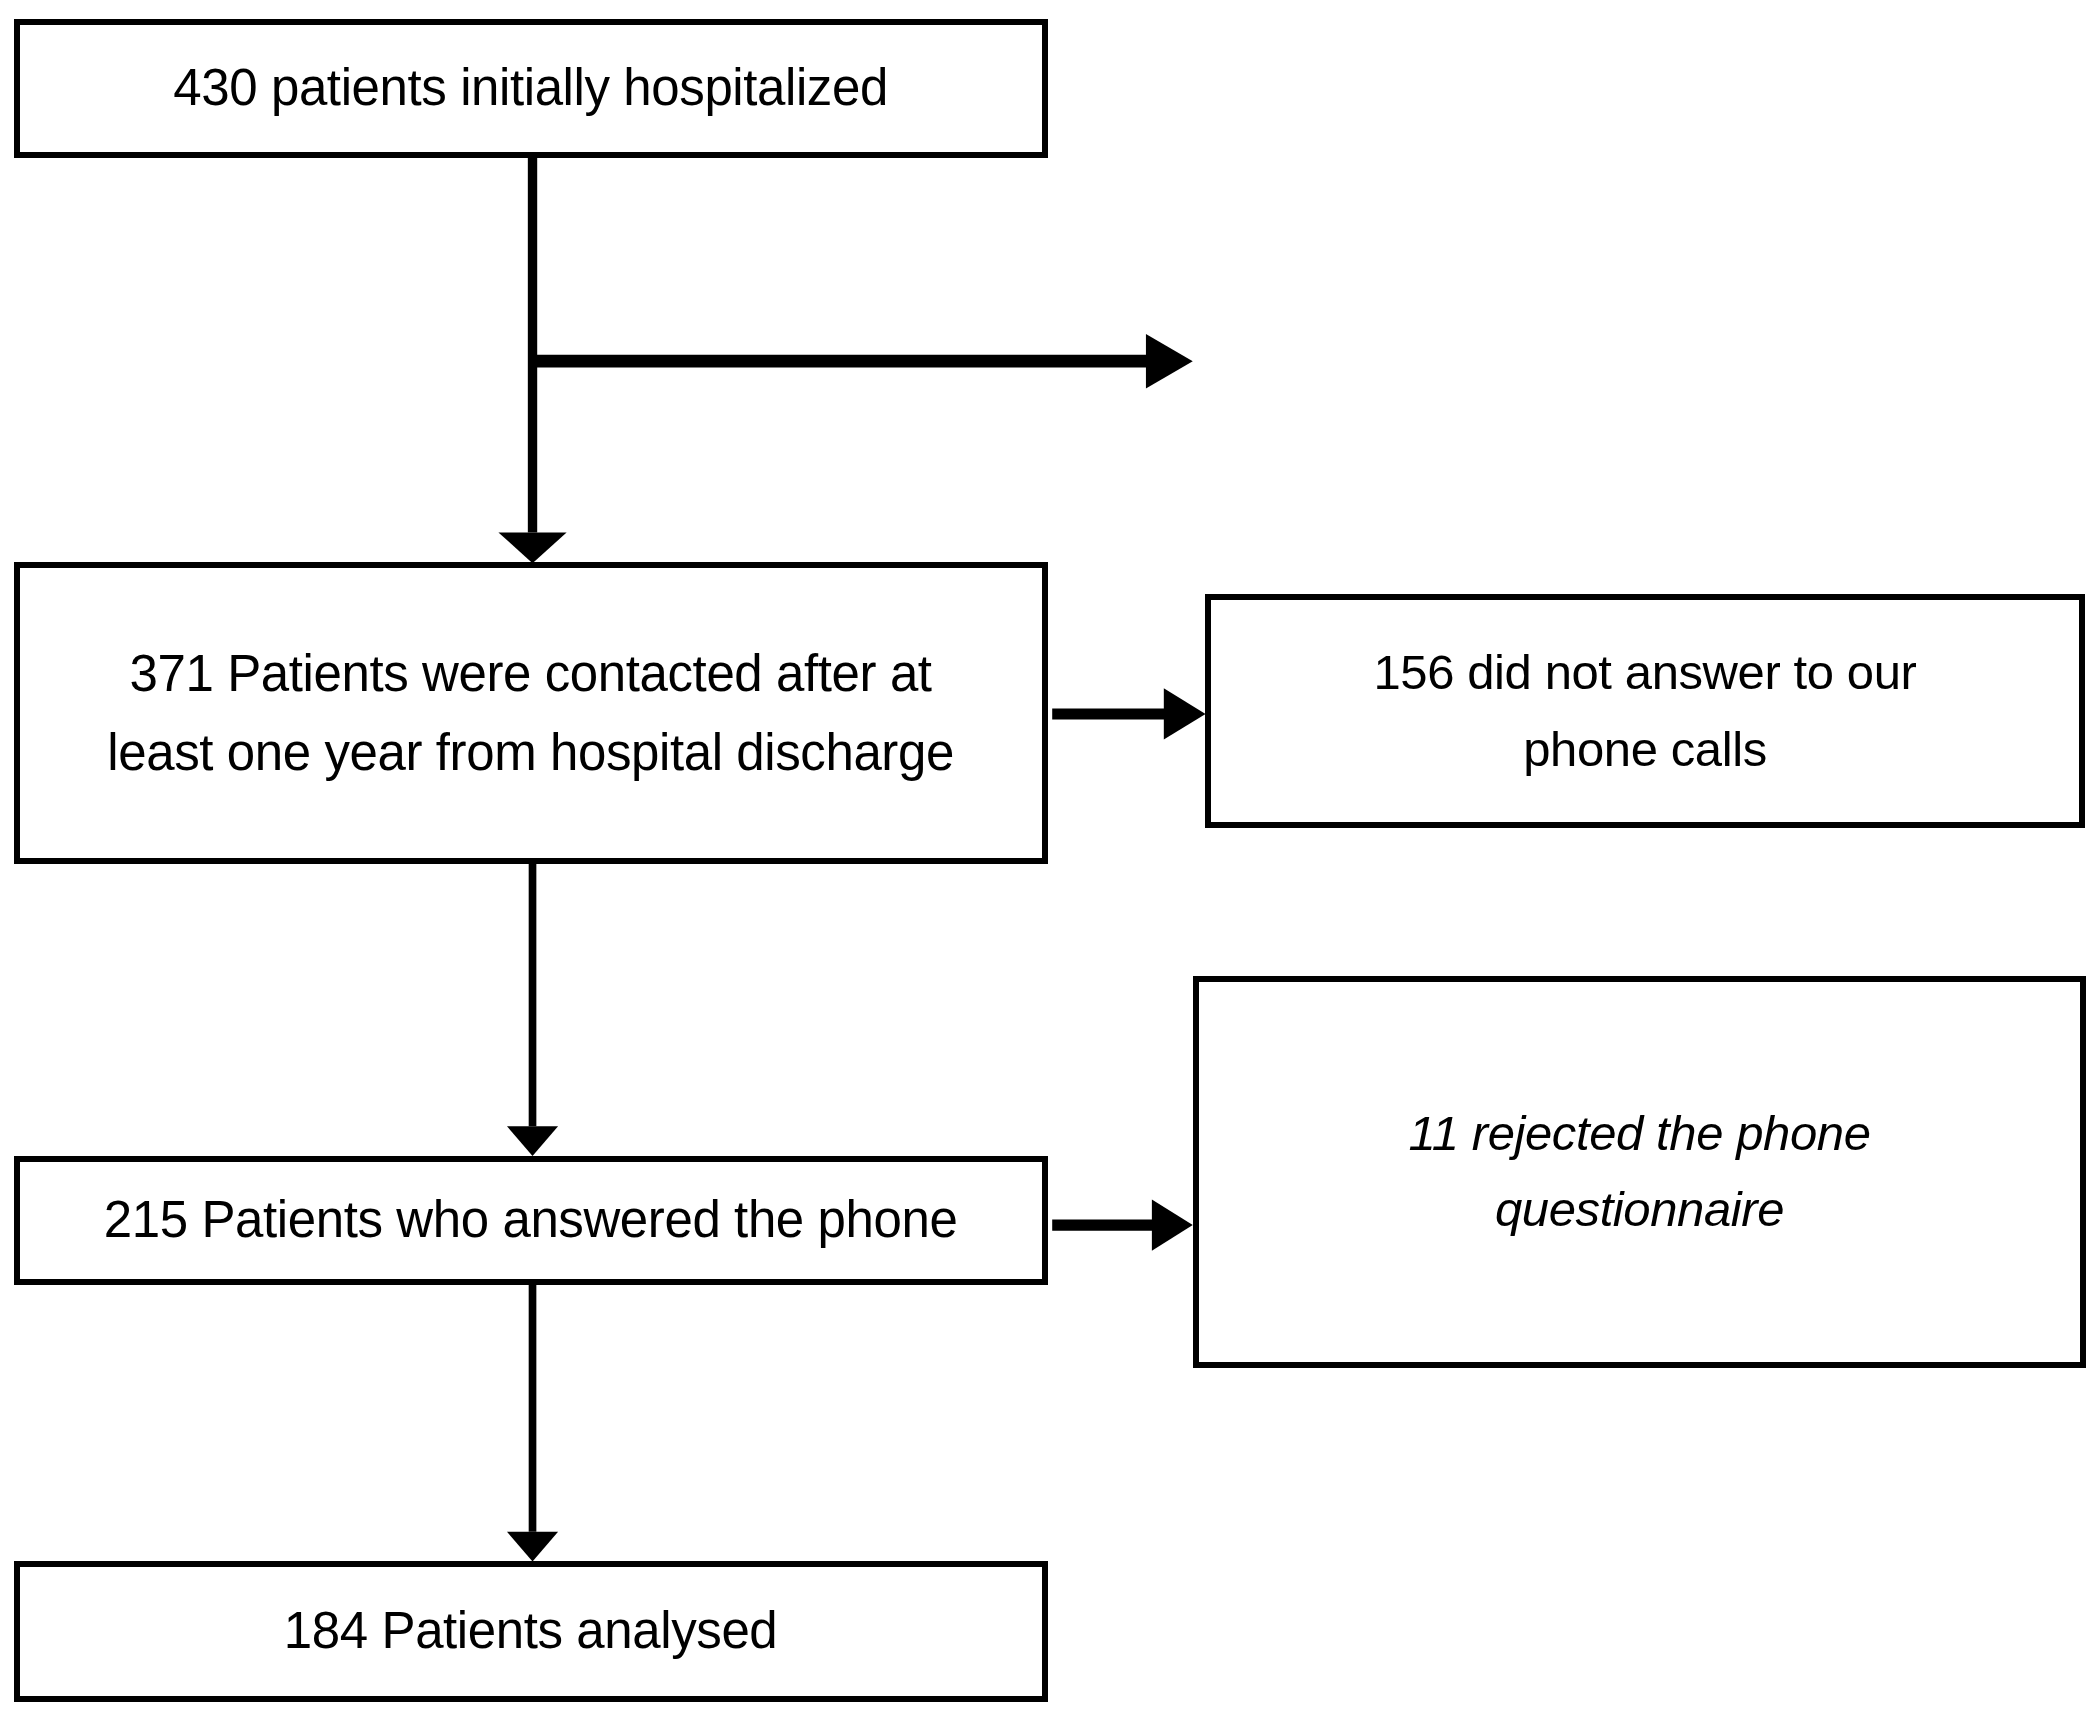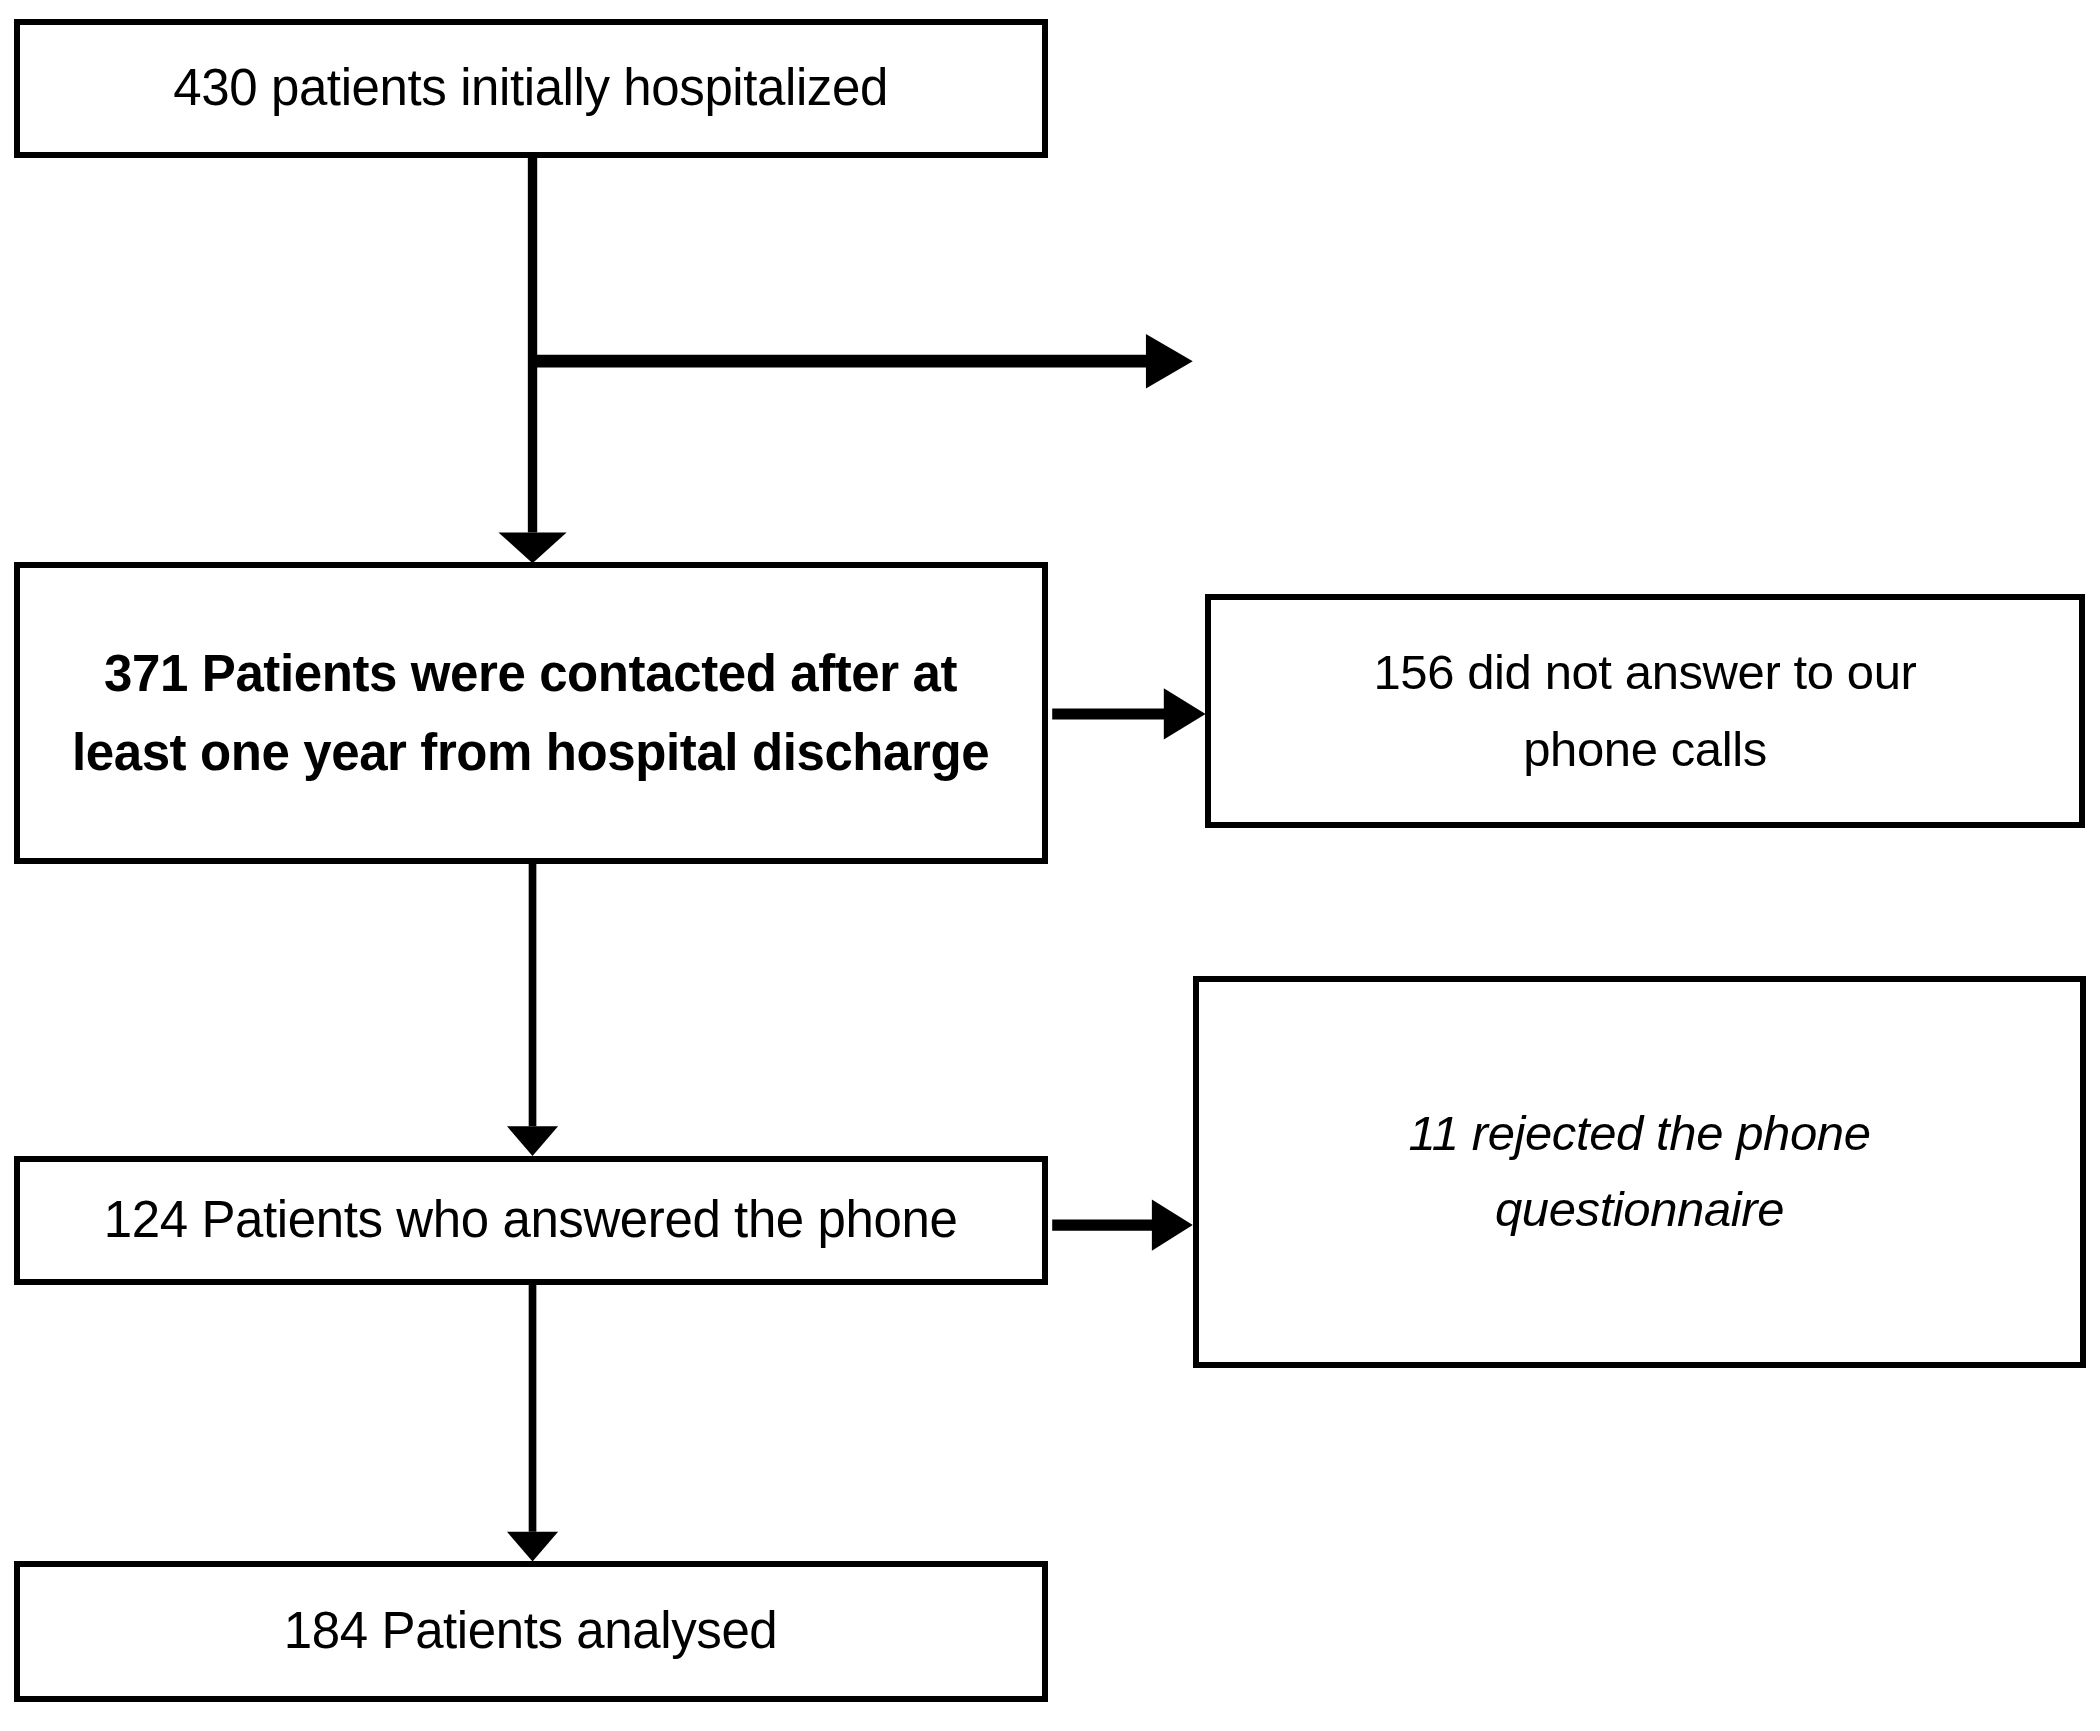--- a/index.html
+++ b/index.html
@@ -45,21 +45,21 @@
     letter-spacing: -0.4px;
     white-space: pre-line;
     padding: 0 22px;
   }
   .node-text.para-gap {
     margin-top: 44px;
   }
   
   #node-hospitalized { left: 13.6px;   top: 19px;   width: 1034px; height: 139px; }
   #node-excluded     { left: 1193px; top: 232px;  width: 893px; height: 264px; }
-  #node-contacted    { left: 13.6px;   top: 562px;  width: 1034px; height: 302px; font-weight: bold; }
+  #node-contacted    { left: 13.6px;   top: 562px;  width: 1034px; height: 302px; }
   #node-noanswer     { left: 1205px; top: 594px;  width: 880px; height: 234px; }
   #node-answered     { left: 13.6px;   top: 1156px; width: 1034px; height: 129px; }
   #node-rejected     { left: 1193px; top: 976px; width: 893px; height: 392px; font-style: italic; }
   #node-analysed     { left: 13.6px;   top: 1561px; width: 1034px; height: 141px; }
 
   #node-contacted .node-text { font-size: 51px; line-height: 1.55; }
   #node-hospitalized .node-text { font-size: 51px; }
   #node-answered .node-text { font-size: 51px; }
   #node-analysed .node-text { font-size: 51px; }
   #node-excluded .node-text { font-size: 49px; line-height: 1.58; }
@@ -107,21 +107,21 @@
     <div class="node-text">371 Patients were contacted after at
 least one year from hospital discharge</div>
   </div>
 
   <div class="node-box" id="node-noanswer">
     <div class="node-text">156 did not answer to our
 phone calls</div>
   </div>
 
   <div class="node-box" id="node-answered">
-    <div class="node-text">124 Patients who answered the phone</div>
+    <div class="node-text">215 Patients who answered the phone</div>
   </div>
 
   <div class="node-box" id="node-rejected">
     <div class="node-text">11 rejected the phone
 questionnaire</div>
   </div>
 
   <div class="node-box" id="node-analysed">
     <div class="node-text">184 Patients analysed</div>
   </div>

